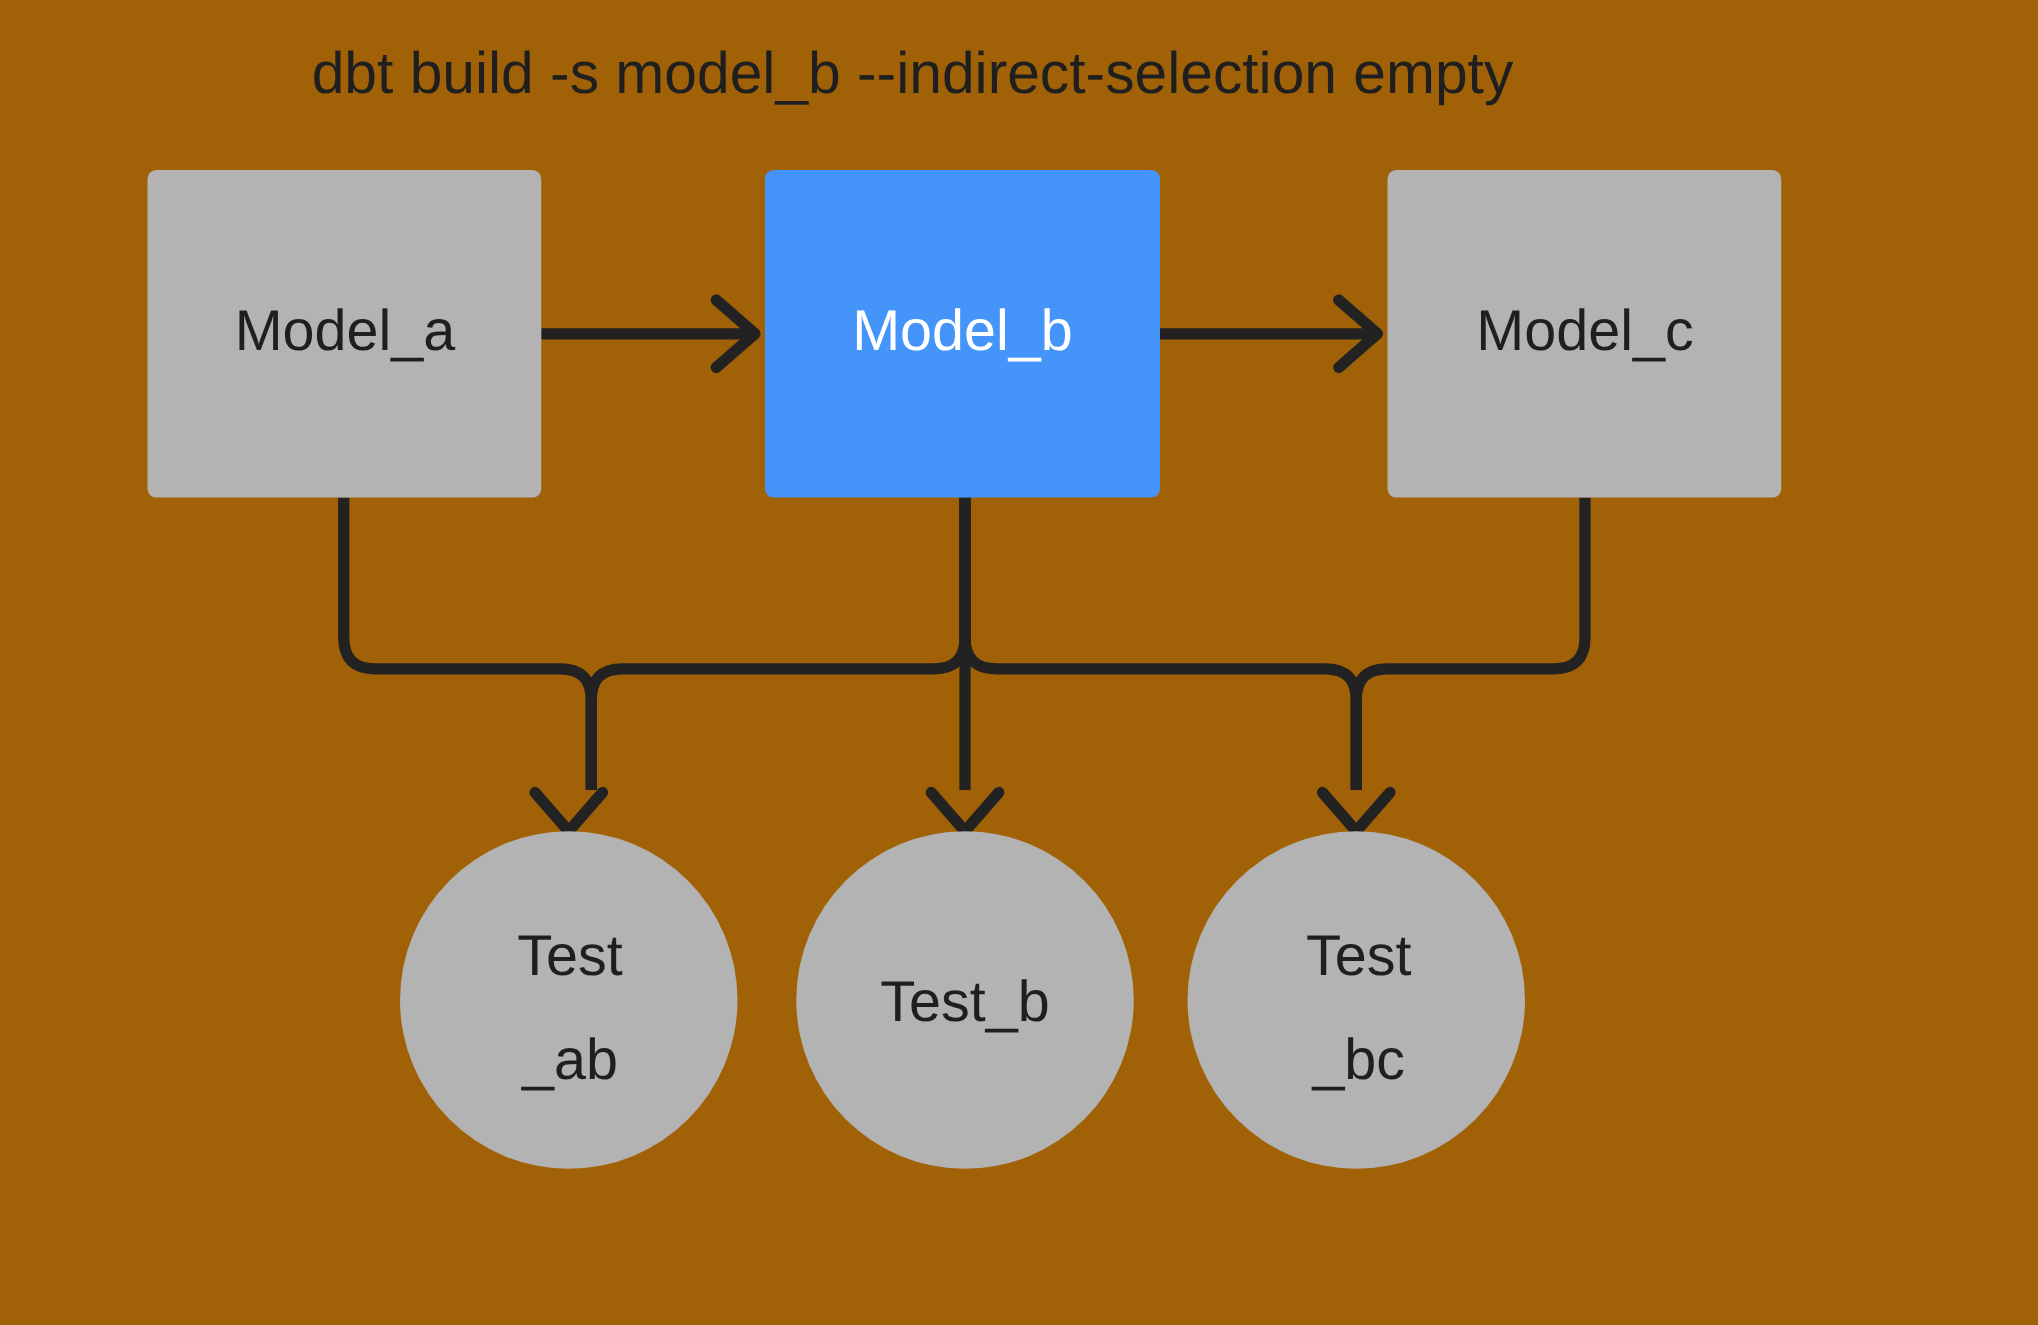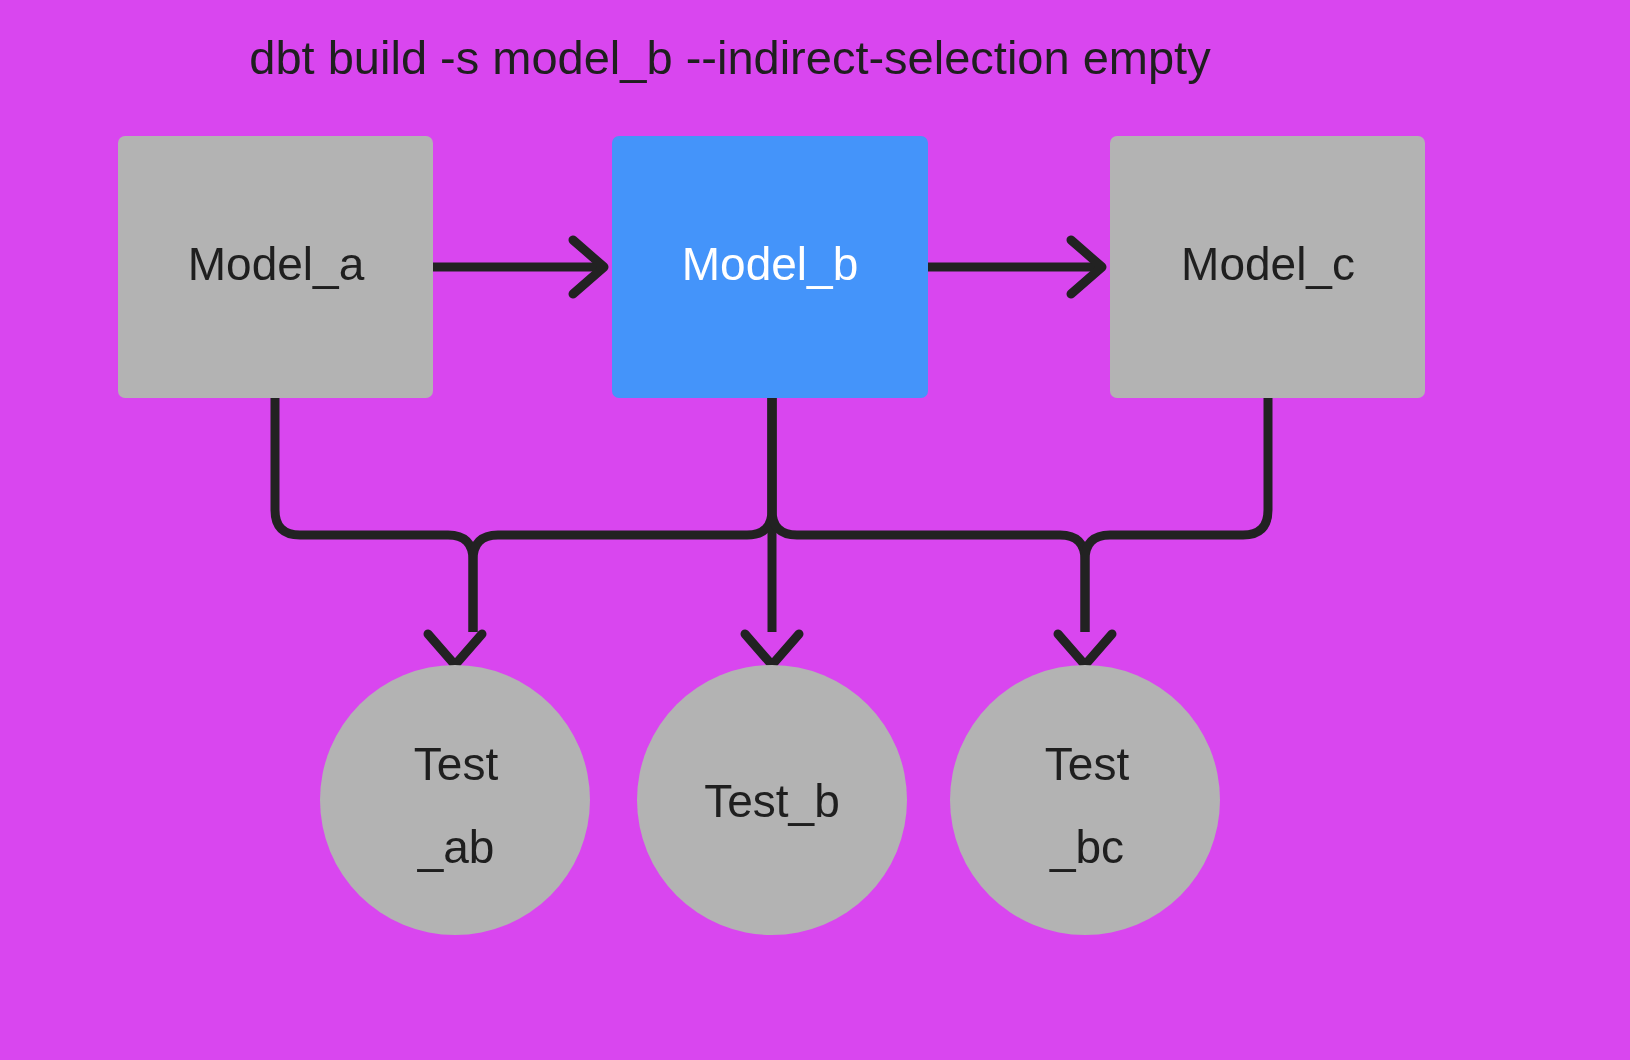--- a/index.html
+++ b/index.html
@@ -10,21 +10,21 @@
   body {
     width: 1630px;
     height: 1060px;
     font-family: "Liberation Sans", sans-serif;
     overflow: hidden;
   }
   #canvas {
     position: relative;
     width: 1630px;
     height: 1060px;
-    background: #d946ef;
+    background: #a16207;
   }
   #diagram-svg {
     position: absolute;
     top: 0;
     left: 0;
     width: 1630px;
     height: 1060px;
   }
   .node-label {
     font-family: "Liberation Sans", sans-serif;

